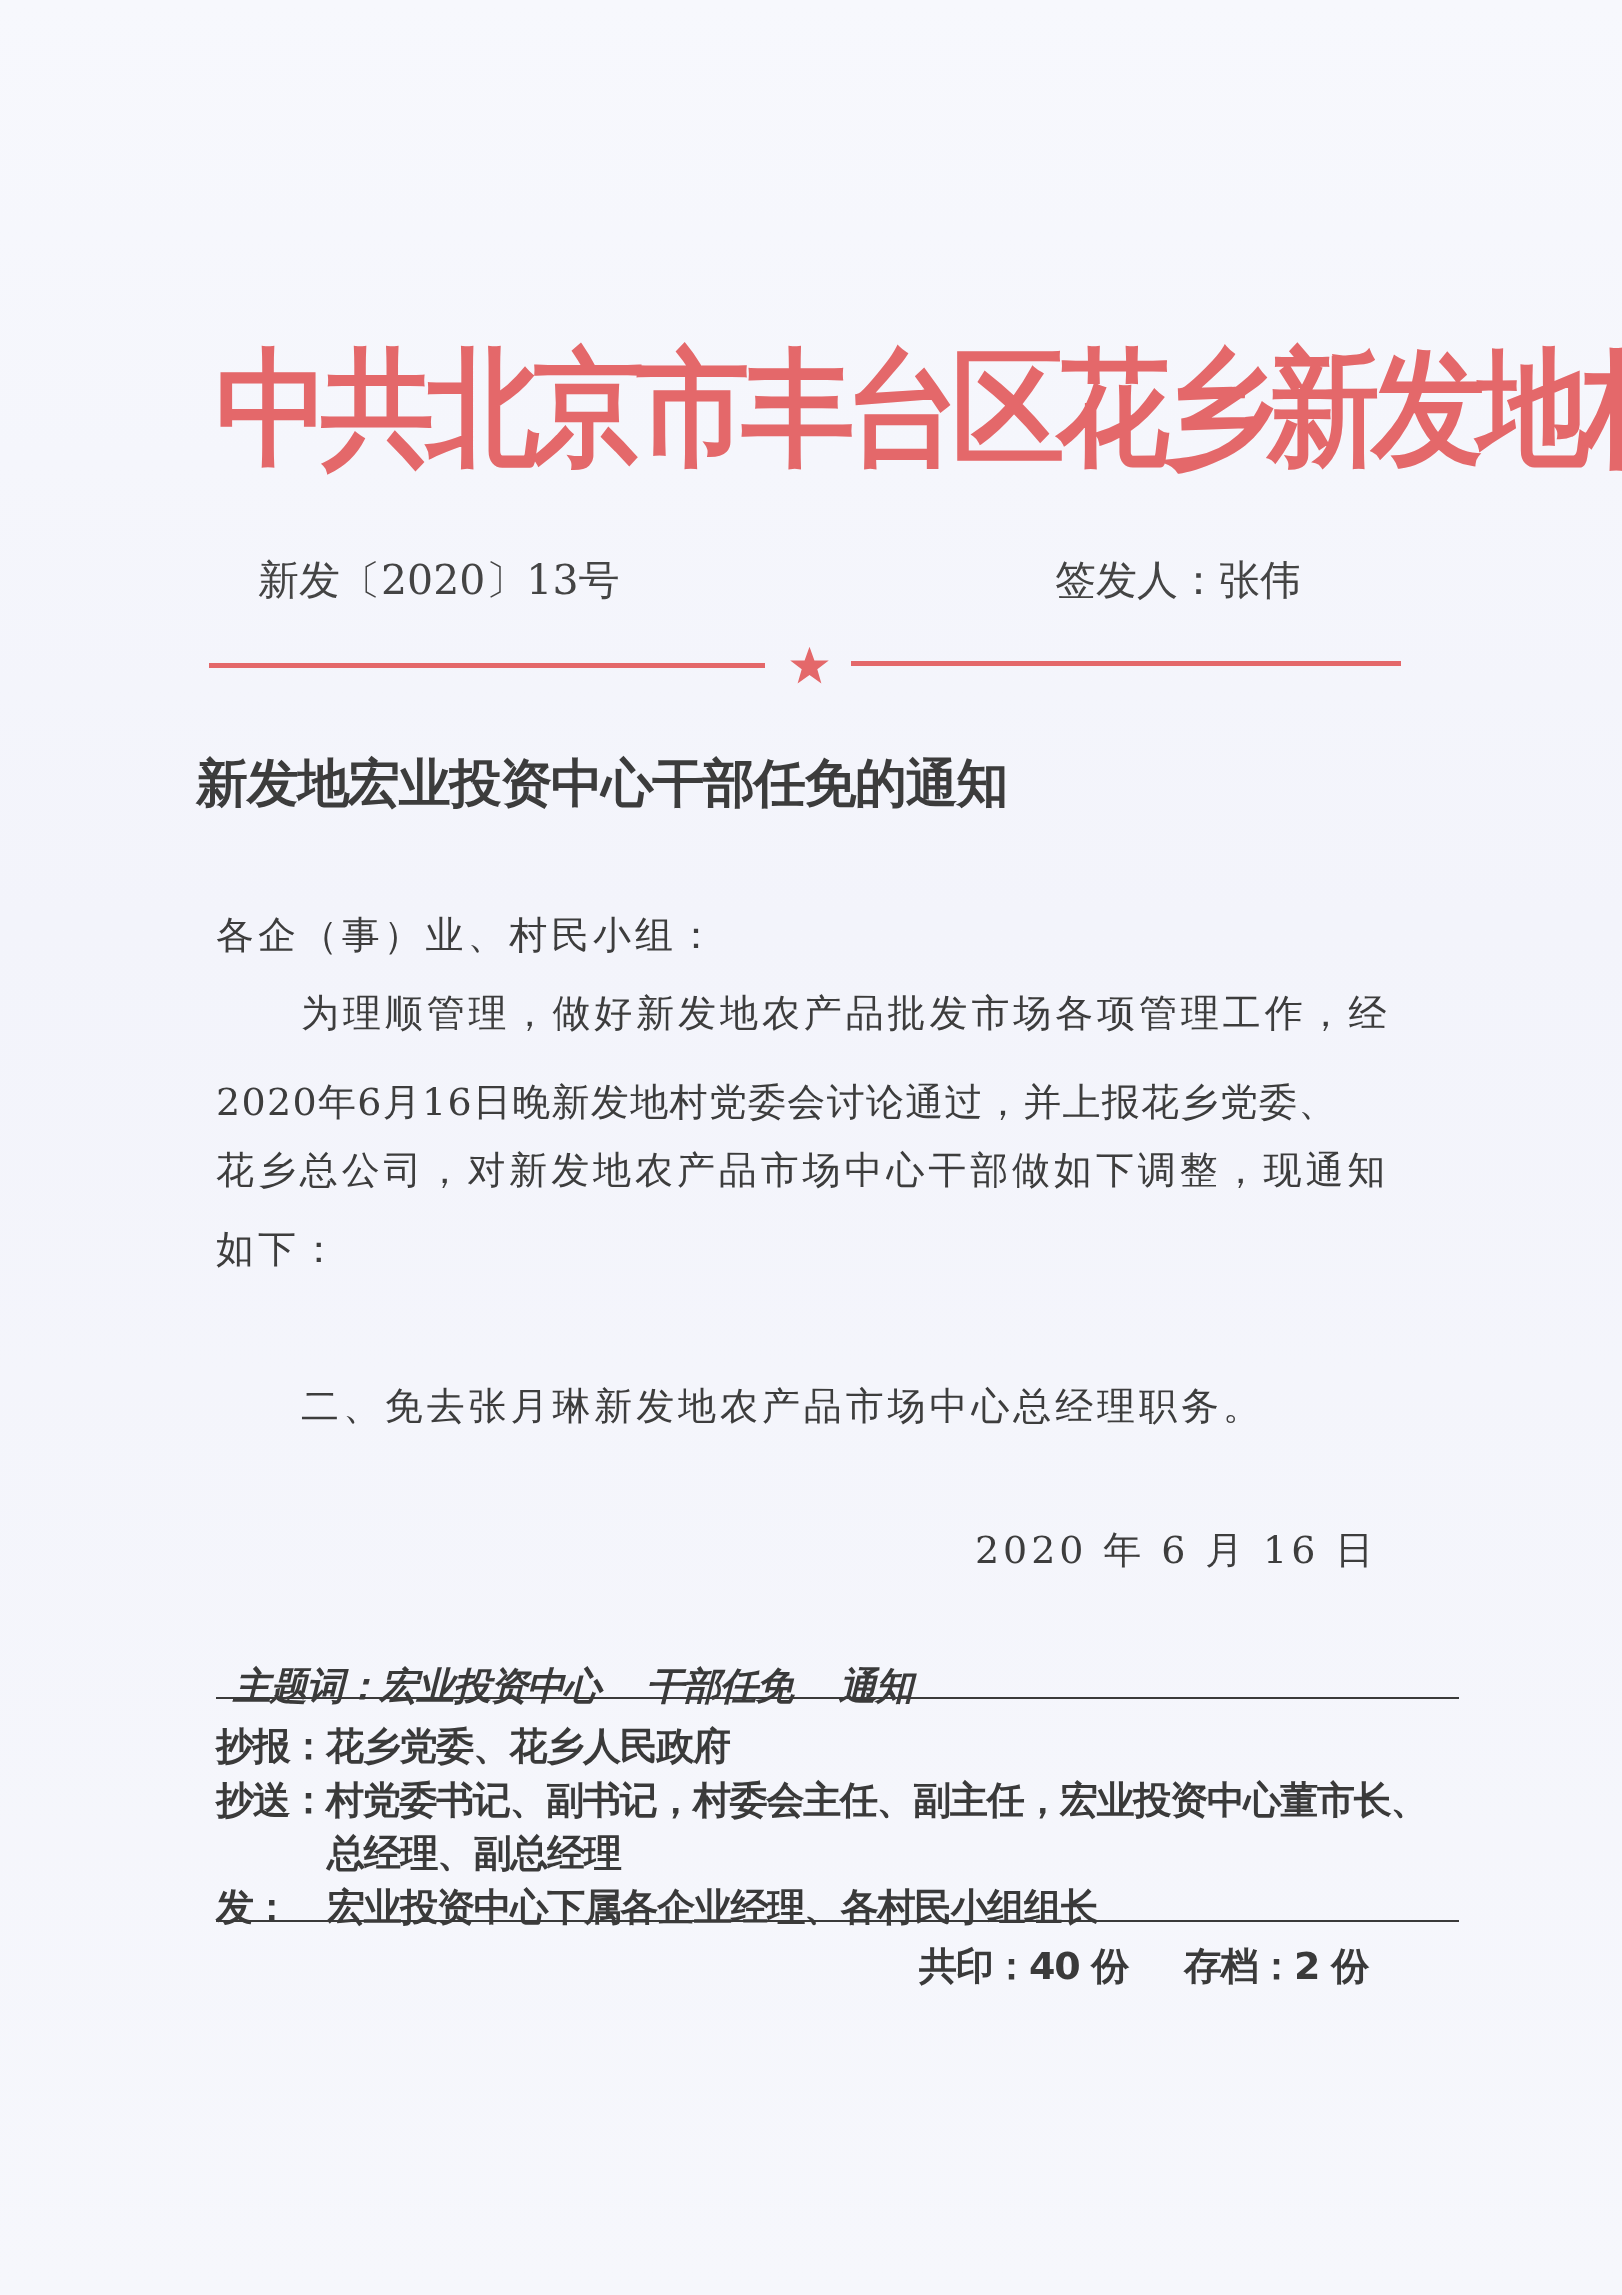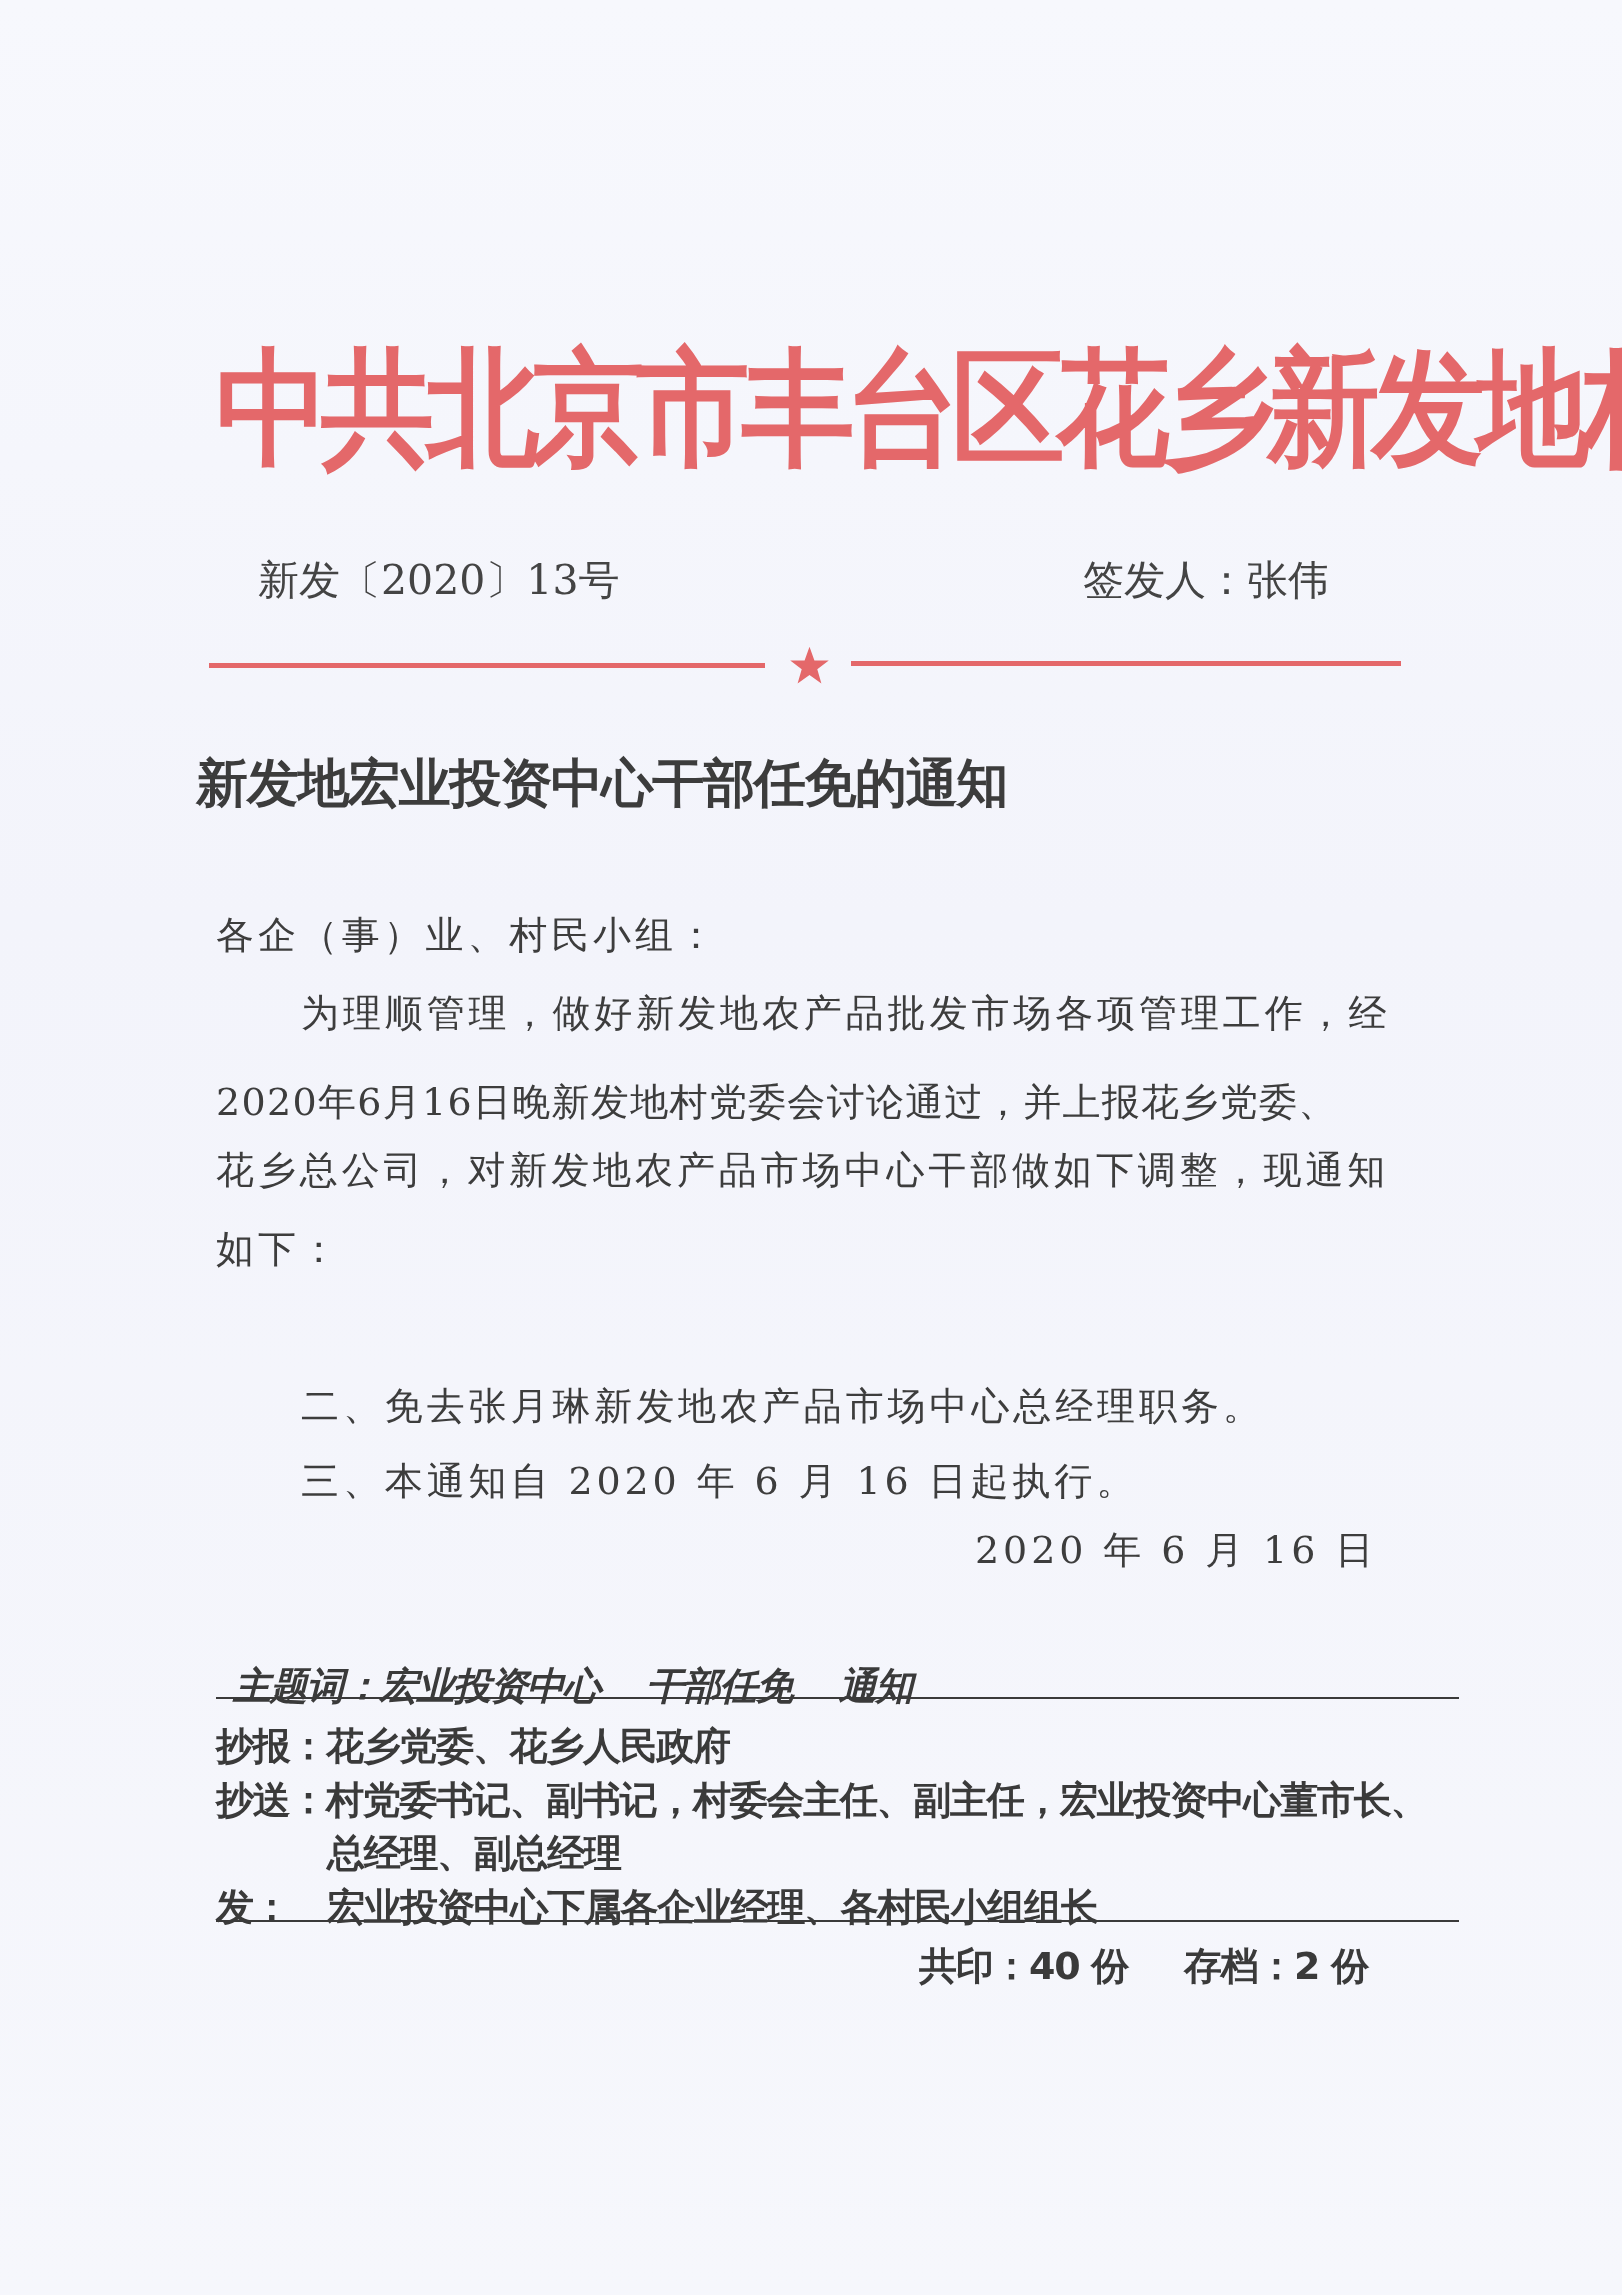--- a/index.html
+++ b/index.html
@@ -17,21 +17,21 @@
   }
   .abs { position: absolute; }
   .org-title {
     left: 216px; top: 324px; width: 1224px; text-align: center;
     color: #e4686a; font-size: 113px; font-weight: bold; letter-spacing: -7.9px;
     font-family: "DejaVu Sans", "Liberation Sans", sans-serif;
     transform: scaleY(1.12); transform-origin: top center;
     white-space: nowrap;
   }
   .doc-number { left: 258px; top: 553px; font-size: 41px; color: #444; white-space: nowrap; }
-  .signer { left: 1055px; top: 553px; font-size: 41px; color: #444; white-space: nowrap; margin-left: 28px; }
+  .signer { left: 1055px; top: 553px; font-size: 41px; color: #444; white-space: nowrap; }
   .red-line { height: 5.2px; background: #e4686a; }
   .line-left { left: 209px; top: 663px; width: 556px; }
   .line-right { left: 851px; top: 661px; width: 550px; }
   .star { left: 789px; top: 645px; width: 41px; height: 41px; color: #e4686a; }
   .notice-title {
     left: 196px; top: 749px; width: 1243px; text-align: left;
     font-size: 52px; font-weight: bold; color: #3c3c3c;
     font-family: "DejaVu Sans", "Liberation Sans", sans-serif;
     white-space: nowrap; letter-spacing: -1.3px;
   }
@@ -84,21 +84,20 @@
 
   <div class="abs notice-title">新发地宏业投资中心干部任免的通知</div>
 
   <div class="abs body-text salutation">各企（事）业、村民小组：</div>
   <div class="abs body-text p1">为理顺管理，做好新发地农产品批发市场各项管理工作，经</div>
   <div class="abs body-text p2">2020年6月16日晚新发地村党委会讨论通过，并上报花乡党委、</div>
   <div class="abs body-text p3">花乡总公司，对新发地农产品市场中心干部做如下调整，现通知</div>
   <div class="abs body-text p4">如下：</div>
 
   <div class="abs body-text item2">二、免去张月琳新发地农产品市场中心总经理职务。</div>
-  <div class="abs body-text item3">三、本通知自 2020 年 6 月 16 日起执行。</div>
 
   <div class="abs body-text sign-date">2020 年 6 月 16 日</div>
 
   <div class="abs footer-text kw">
     <span style="margin-right:0">主题词：</span><span>宏业投资中心</span><span>干部任免</span><span>通知</span>
   </div>
   <div class="abs divider div1"></div>
 
   <div class="abs footer-text cc-send">抄送：村党委书记、副书记，村委会主任、副主任，宏业投资中心董市长、</div>
   <div class="abs footer-text cc-report">抄报：花乡党委、花乡人民政府</div>

